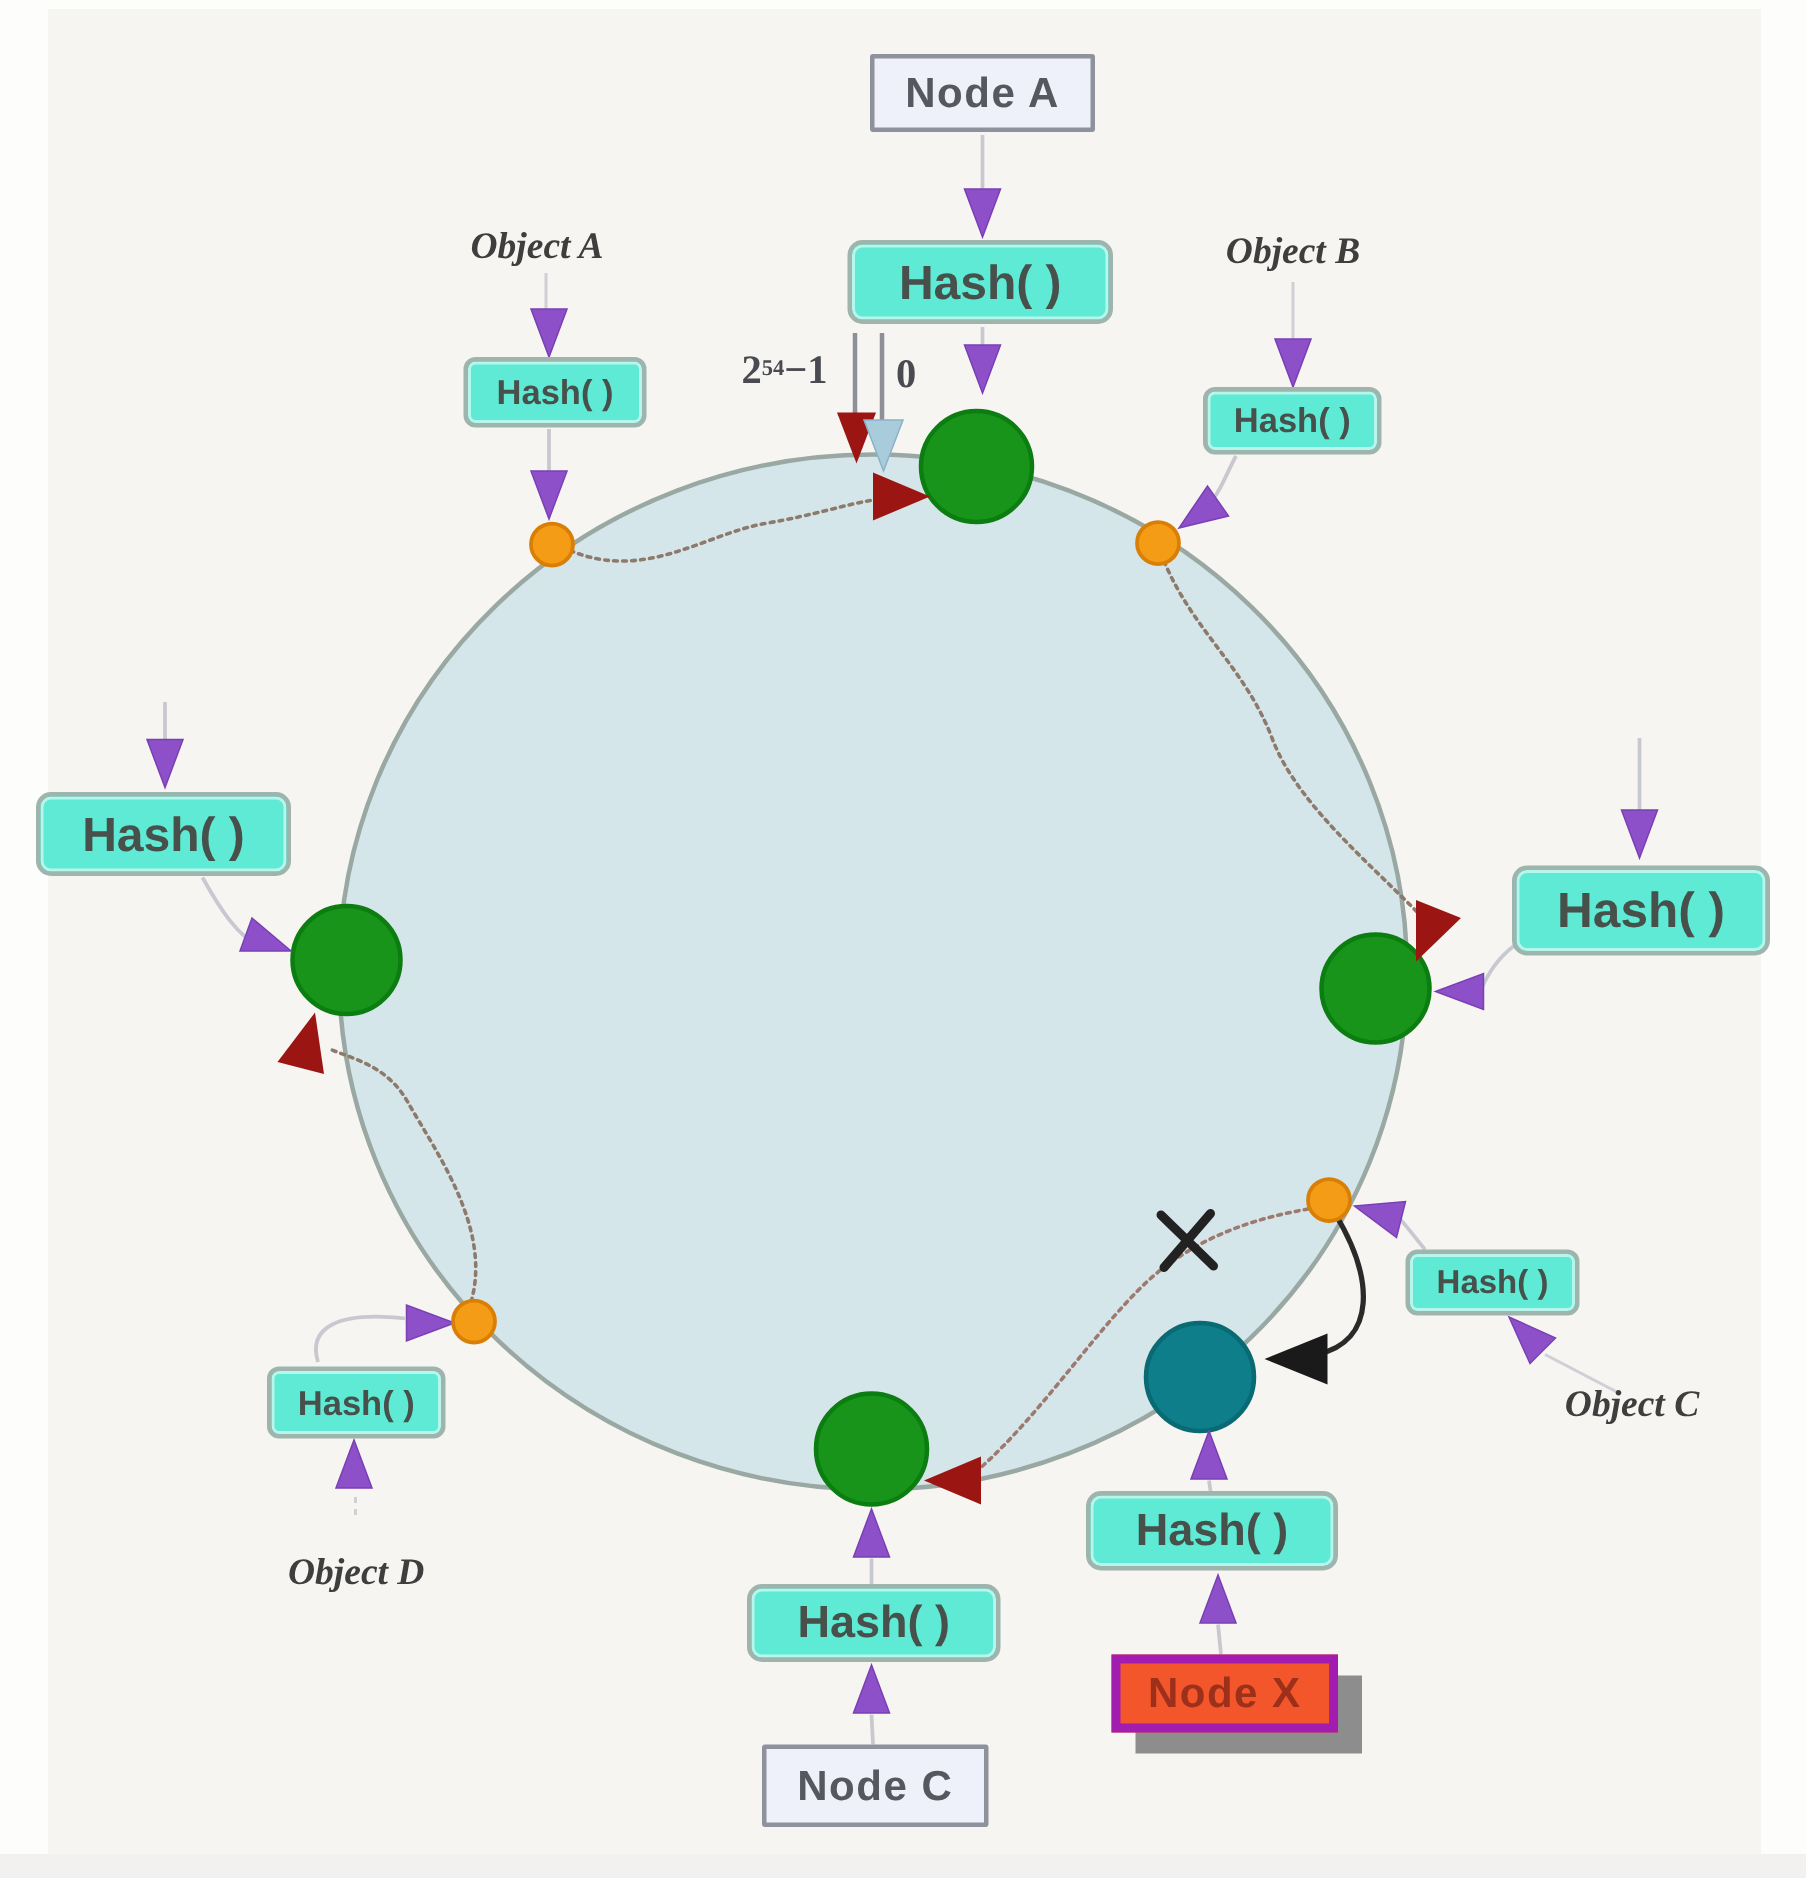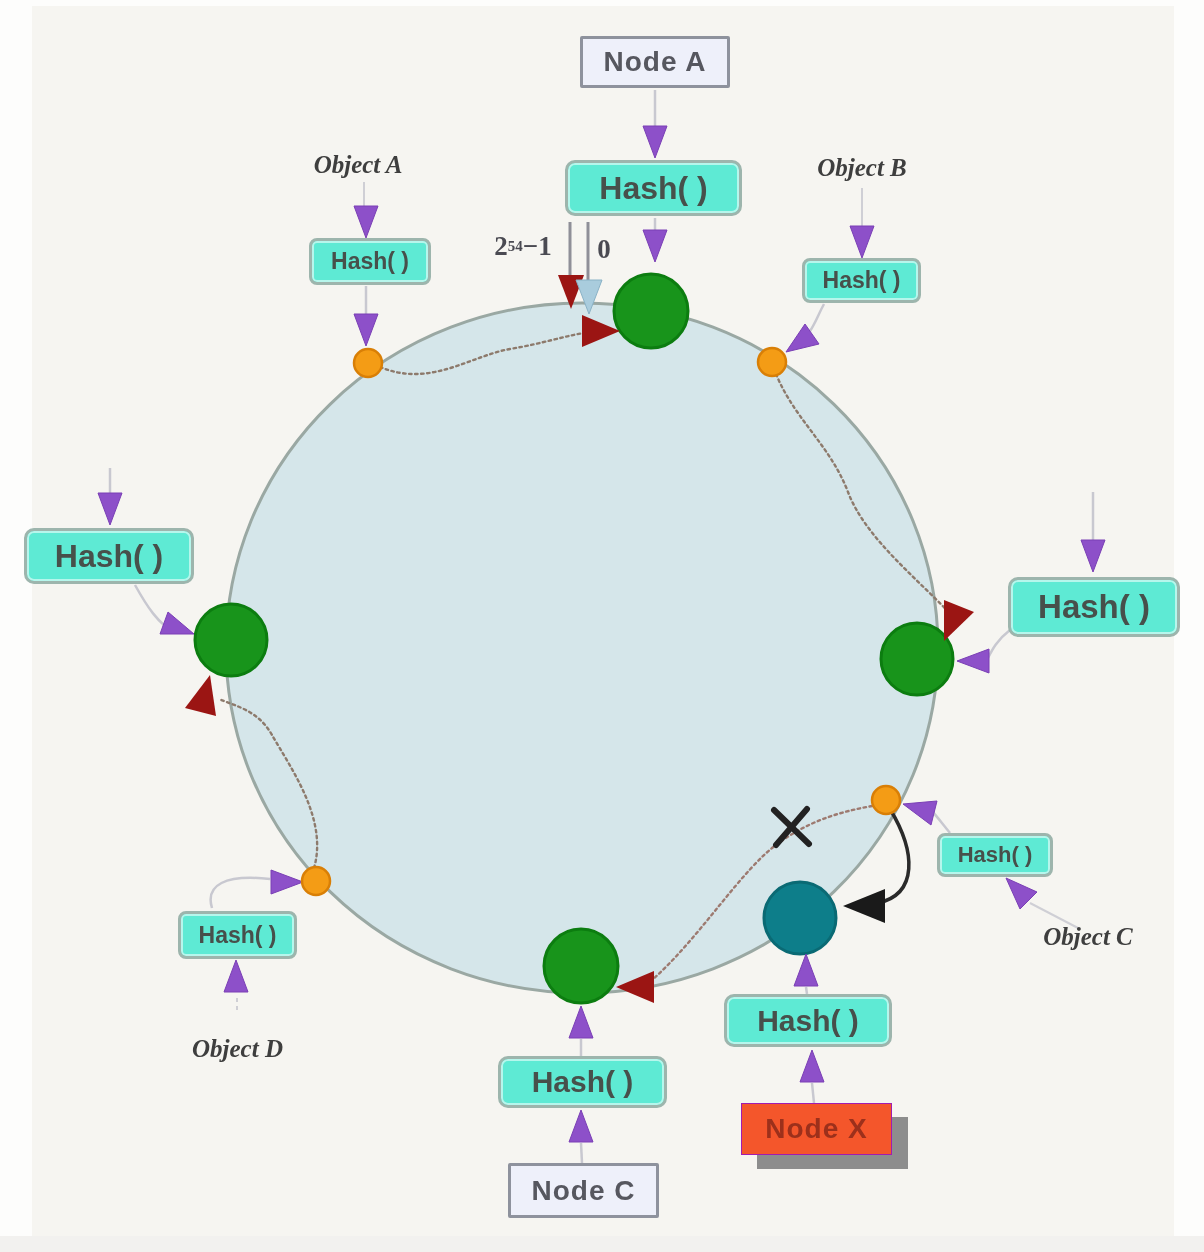--- a/index.html
+++ b/index.html
@@ -11,21 +11,21 @@
   .lbl{position:absolute;z-index:2;display:flex;align-items:center;justify-content:center;box-sizing:border-box;}
   .node-box{background:#eef0fa;border:3px solid #8e929d;color:#56575f;
             font-weight:bold;font-size:28px;letter-spacing:1px;border-radius:2px;}
   .hash-box{background:#5eead4;border:3px solid #9db5ad;border-radius:10px;color:#47504b;
             font-weight:bold;box-shadow:inset 0 0 0 2px rgba(255,255,255,.55);}
   .hash-lg{font-size:32px;}
   .hash-sm{font-size:23px;border-radius:8px;}
   .obj-label{color:#3e3e3e;font-family:"Liberation Serif",serif;font-style:italic;
              font-weight:bold;font-size:25px;}
   .nodex-shadow{background:#8d8d8d;z-index:2;}
-  .nodex-box{background:#f4562b;border:1px solid #a21caf;color:#9c301b;
+  .nodex-box{background:#f4562b;border:6px solid #a21caf;color:#9c301b;
              font-weight:bold;font-size:28px;letter-spacing:1px;z-index:3;}
   .wrap-label{color:#4a4a52;font-family:"Liberation Serif",serif;font-weight:bold;font-size:27px;}
   .wrap-label sup{font-size:15px;}
 </style>
 </head>
 <body>
 
 <div id="stage">
   <div id="paper"></div>
 

